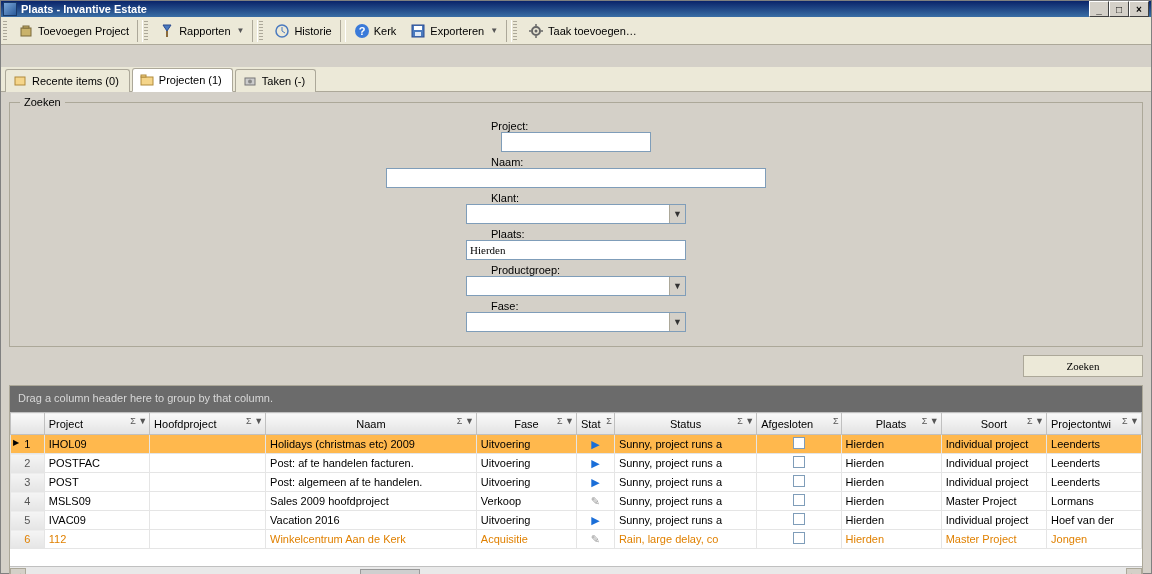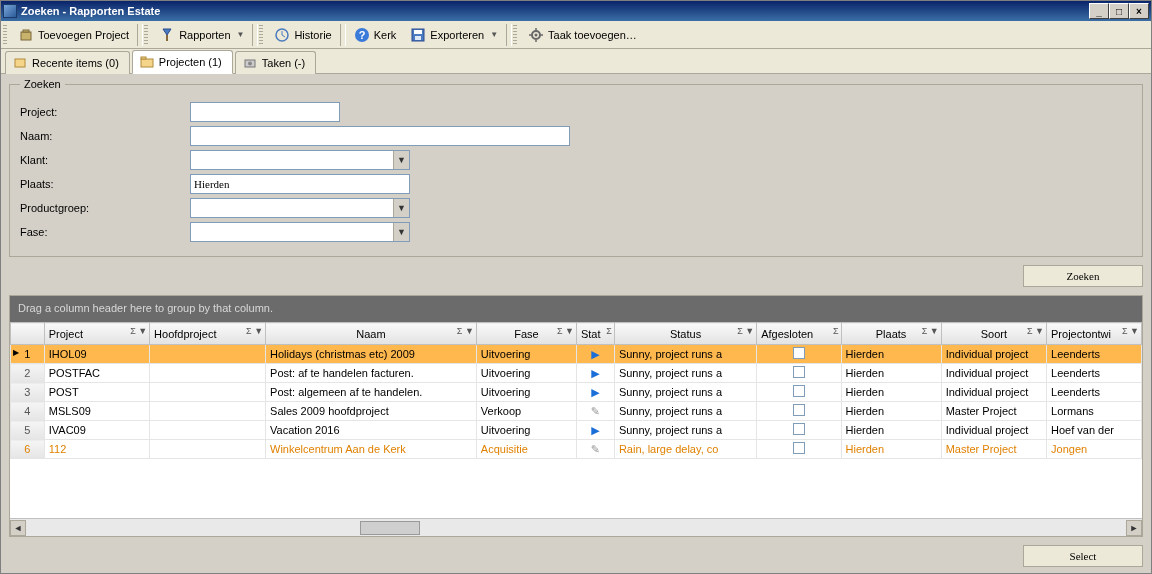--- a/index.html
+++ b/index.html
@@ -74,20 +74,21 @@
     width:16px; height:16px;
     display:inline-flex; align-items:center; justify-content:center;
   }
   .tabstrip {
     height: 25px;
     background: #ece9d8;
     border-bottom: 1px solid #aca899;
     display: flex;
     align-items: flex-end;
     padding: 0 4px;
+    margin-top: 22px;
   }
   .tab {
     display: flex; align-items: center; gap:4px;
     padding: 3px 10px 3px 6px;
     background: #ece9d8;
     border: 1px solid #aca899;
     border-bottom: none;
     border-top-left-radius: 3px; border-top-right-radius: 3px;
     margin-right: 2px;
     position: relative;
@@ -108,20 +109,21 @@
   }
   fieldset.search {
     border: 1px solid #aca899;
     padding: 8px 10px 10px 10px;
     background: #d4d0c8;
   }
   fieldset.search legend { padding: 0 4px; font-size:11px; }
   .form-row {
     display: flex; align-items: center;
     margin: 4px 0;
+    flex-direction: column;
   }
   .form-row label { width: 170px; }
   .txt {
     height: 20px;
     border: 1px solid #7f9db9;
     background: #fff;
     padding: 1px 3px;
     font: 11px Tahoma;
   }
   .combo {
@@ -243,21 +245,21 @@
   .grid-body-space { flex:1; background:#fff; }
 </style>
 </head>
 <body>
 
 <div class="window">
 
   <div class="titlebar">
     <div class="titlebar-left">
       <span class="titlebar-icon"></span>
-      <span class="titlebar-text">Zoeken - Rapporten Estate</span>
+      <span class="titlebar-text">Plaats - Invantive Estate</span>
     </div>
     <div class="titlebar-buttons">
       <div class="tb-btn">_</div>
       <div class="tb-btn">□</div>
       <div class="tb-btn">×</div>
     </div>
   </div>
 
   <div class="toolbar">
     <span class="grip"></span>

